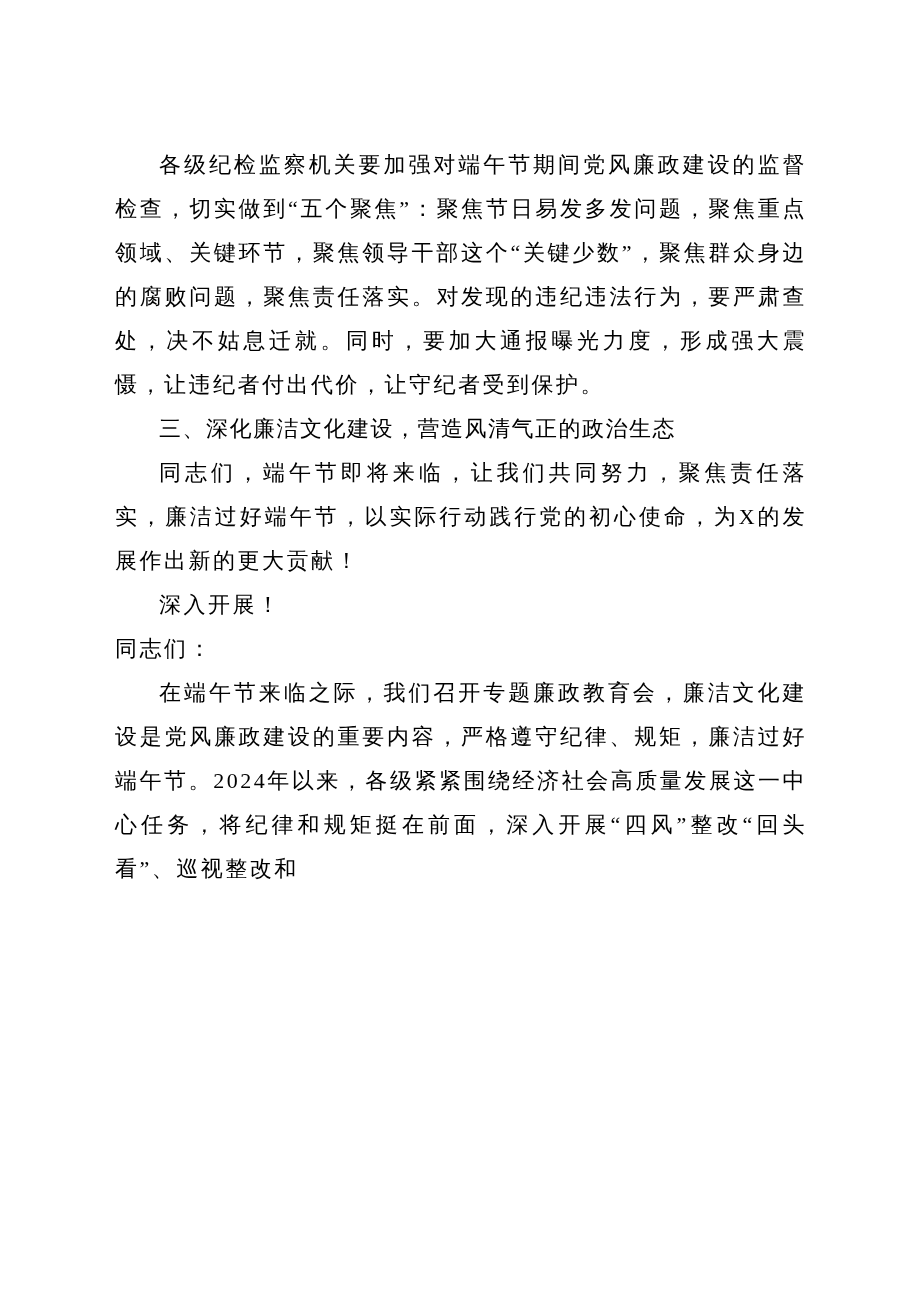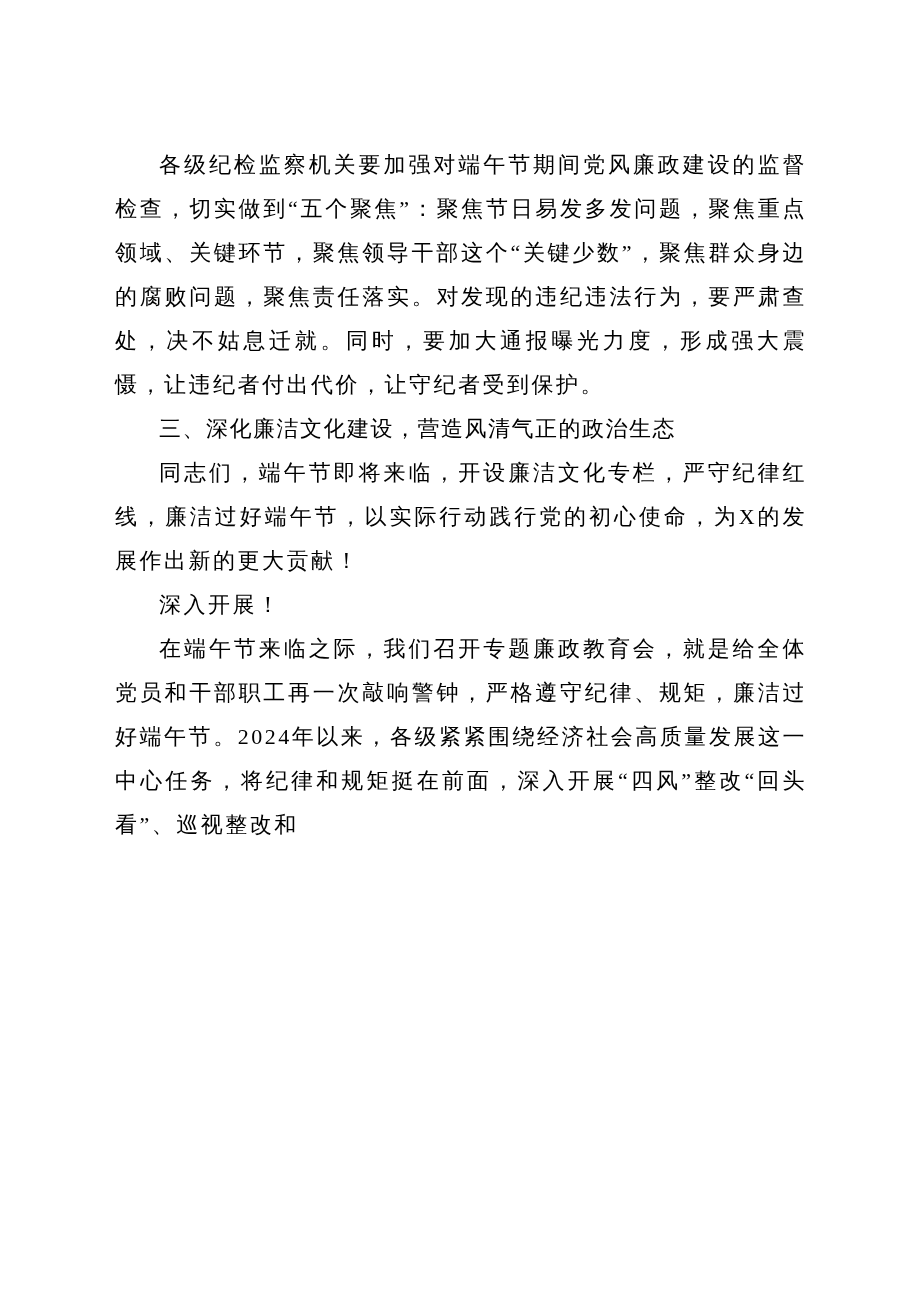--- a/index.html
+++ b/index.html
@@ -40,19 +40,20 @@
 </style>
 </head>
 <body>
 
 <div class="page">
   <p class="para indent">各级纪检监察机关要加强对端午节期间党风廉政建设的监督检查，切实做到“五个聚焦”：聚焦节日易发多发问题，聚焦重点领域、关键环节，聚焦领导干部这个“关键少数”，聚焦群众身边的腐败问题，聚焦责任落实。对发现的违纪违法行为，要严肃查处，决不姑息迁就。同时，要加大通报曝光力度，形成强大震慑，让违纪者付出代价，让守纪者受到保护。</p>
 
   <p class="para heading indent">三、深化廉洁文化建设，营造风清气正的政治生态</p>
 
 
-  <p class="para indent">同志们，端午节即将来临，开设廉洁文化专栏，严守纪律红线，廉洁过好端午节，以实际行动践行党的初心使命，为X的发展作出新的更大贡献！</p>
+  <p class="para indent">同志们，端午节即将来临，让我们共同努力，聚焦责任落实，廉洁过好端午节，以实际行动践行党的初心使命，为X的发展作出新的更大贡献！</p>
 
   <p class="para indent">深入开展！</p>
 
+  <p class="para">同志们：</p>
 
-  <p class="para indent">在端午节来临之际，我们召开专题廉政教育会，就是给全体党员和干部职工再一次敲响警钟，严格遵守纪律、规矩，廉洁过好端午节。2024年以来，各级紧紧围绕经济社会高质量发展这一中心任务，将纪律和规矩挺在前面，深入开展“四风”整改“回头看”、巡视整改和</p>
+  <p class="para indent">在端午节来临之际，我们召开专题廉政教育会，廉洁文化建设是党风廉政建设的重要内容，严格遵守纪律、规矩，廉洁过好端午节。2024年以来，各级紧紧围绕经济社会高质量发展这一中心任务，将纪律和规矩挺在前面，深入开展“四风”整改“回头看”、巡视整改和</p>
 </div>
 
 </body></html>

